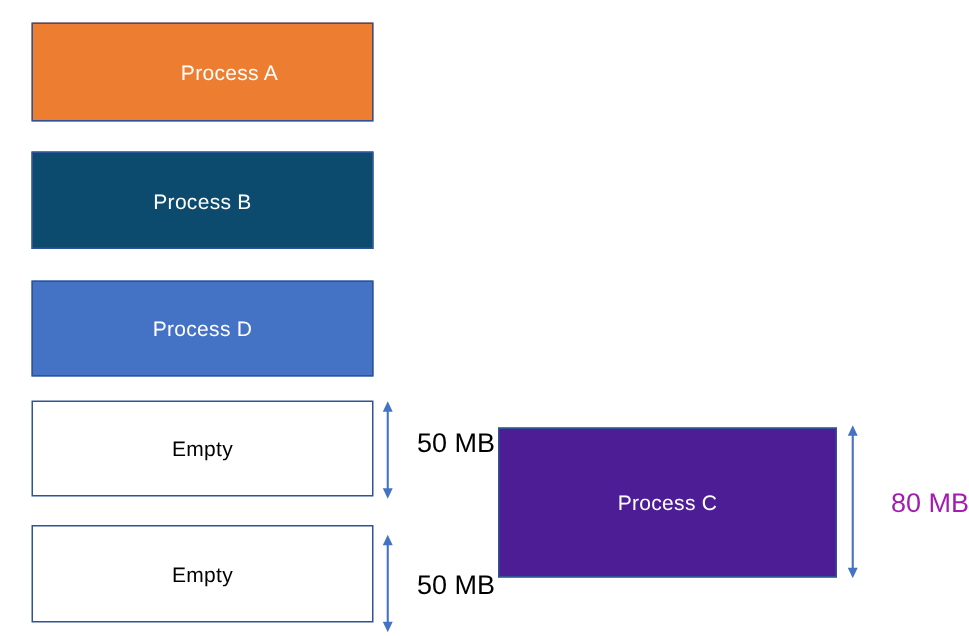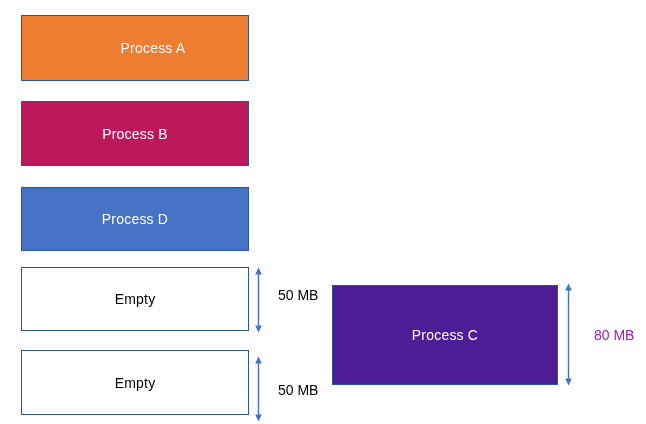--- a/index.html
+++ b/index.html
@@ -29,39 +29,39 @@
   .block-d  { left: 21px;  top: 187px; width: 228px; height: 64px; }
   .block-e1 { left: 21px;  top: 267px; width: 228px; height: 64px; }
   .block-e2 { left: 21px;  top: 350px; width: 228px; height: 65px; }
   .block-c  { left: 332px; top: 285px; width: 226px; height: 100px; }
   .arrow { position: absolute; line-height: 0; }
   .arrow-1 { left: 252px; top: 267px; }
   .arrow-2 { left: 252px; top: 356px; }
   .arrow-3 { left: 562px; top: 283px; }
   .mlabel {
     position: absolute;
-    font-size: 14px;
+    font-size: 18px;
     line-height: 17px;
     color: #000000;
     white-space: nowrap;
   }
   .mlabel-1 { left: 278px; top: 287px; }
   .mlabel-2 { left: 278px; top: 382px; }
   .mlabel-3 { left: 594px; top: 327px; }
 </style>
 </head>
 <body>
 
 <div class="canvas" style="background-color: rgb(255, 255, 255);">
 
   <div class="block block-a" style="background-color: rgb(237, 125, 49); border-color: rgb(47, 84, 150); padding-left: 36px;">
     <span class="block-label" style="color: rgb(255, 255, 255);">Process A</span>
   </div>
 
-  <div class="block block-b" style="background-color: #be185d; border-color: rgb(47, 84, 150);">
+  <div class="block block-b" style="background-color: #0c4a6e; border-color: rgb(47, 84, 150);">
     <span class="block-label" style="color: rgb(255, 255, 255);">Process B</span>
   </div>
 
   <div class="block block-d" style="background-color: rgb(68, 114, 196); border-color: rgb(47, 84, 150);">
     <span class="block-label" style="color: rgb(255, 255, 255);">Process D</span>
   </div>
 
   <div class="block block-e1" style="background-color: rgb(255, 255, 255); border-color: rgb(47, 84, 150);">
     <span class="block-label" style="color: rgb(0, 0, 0);">Empty</span>
   </div>

